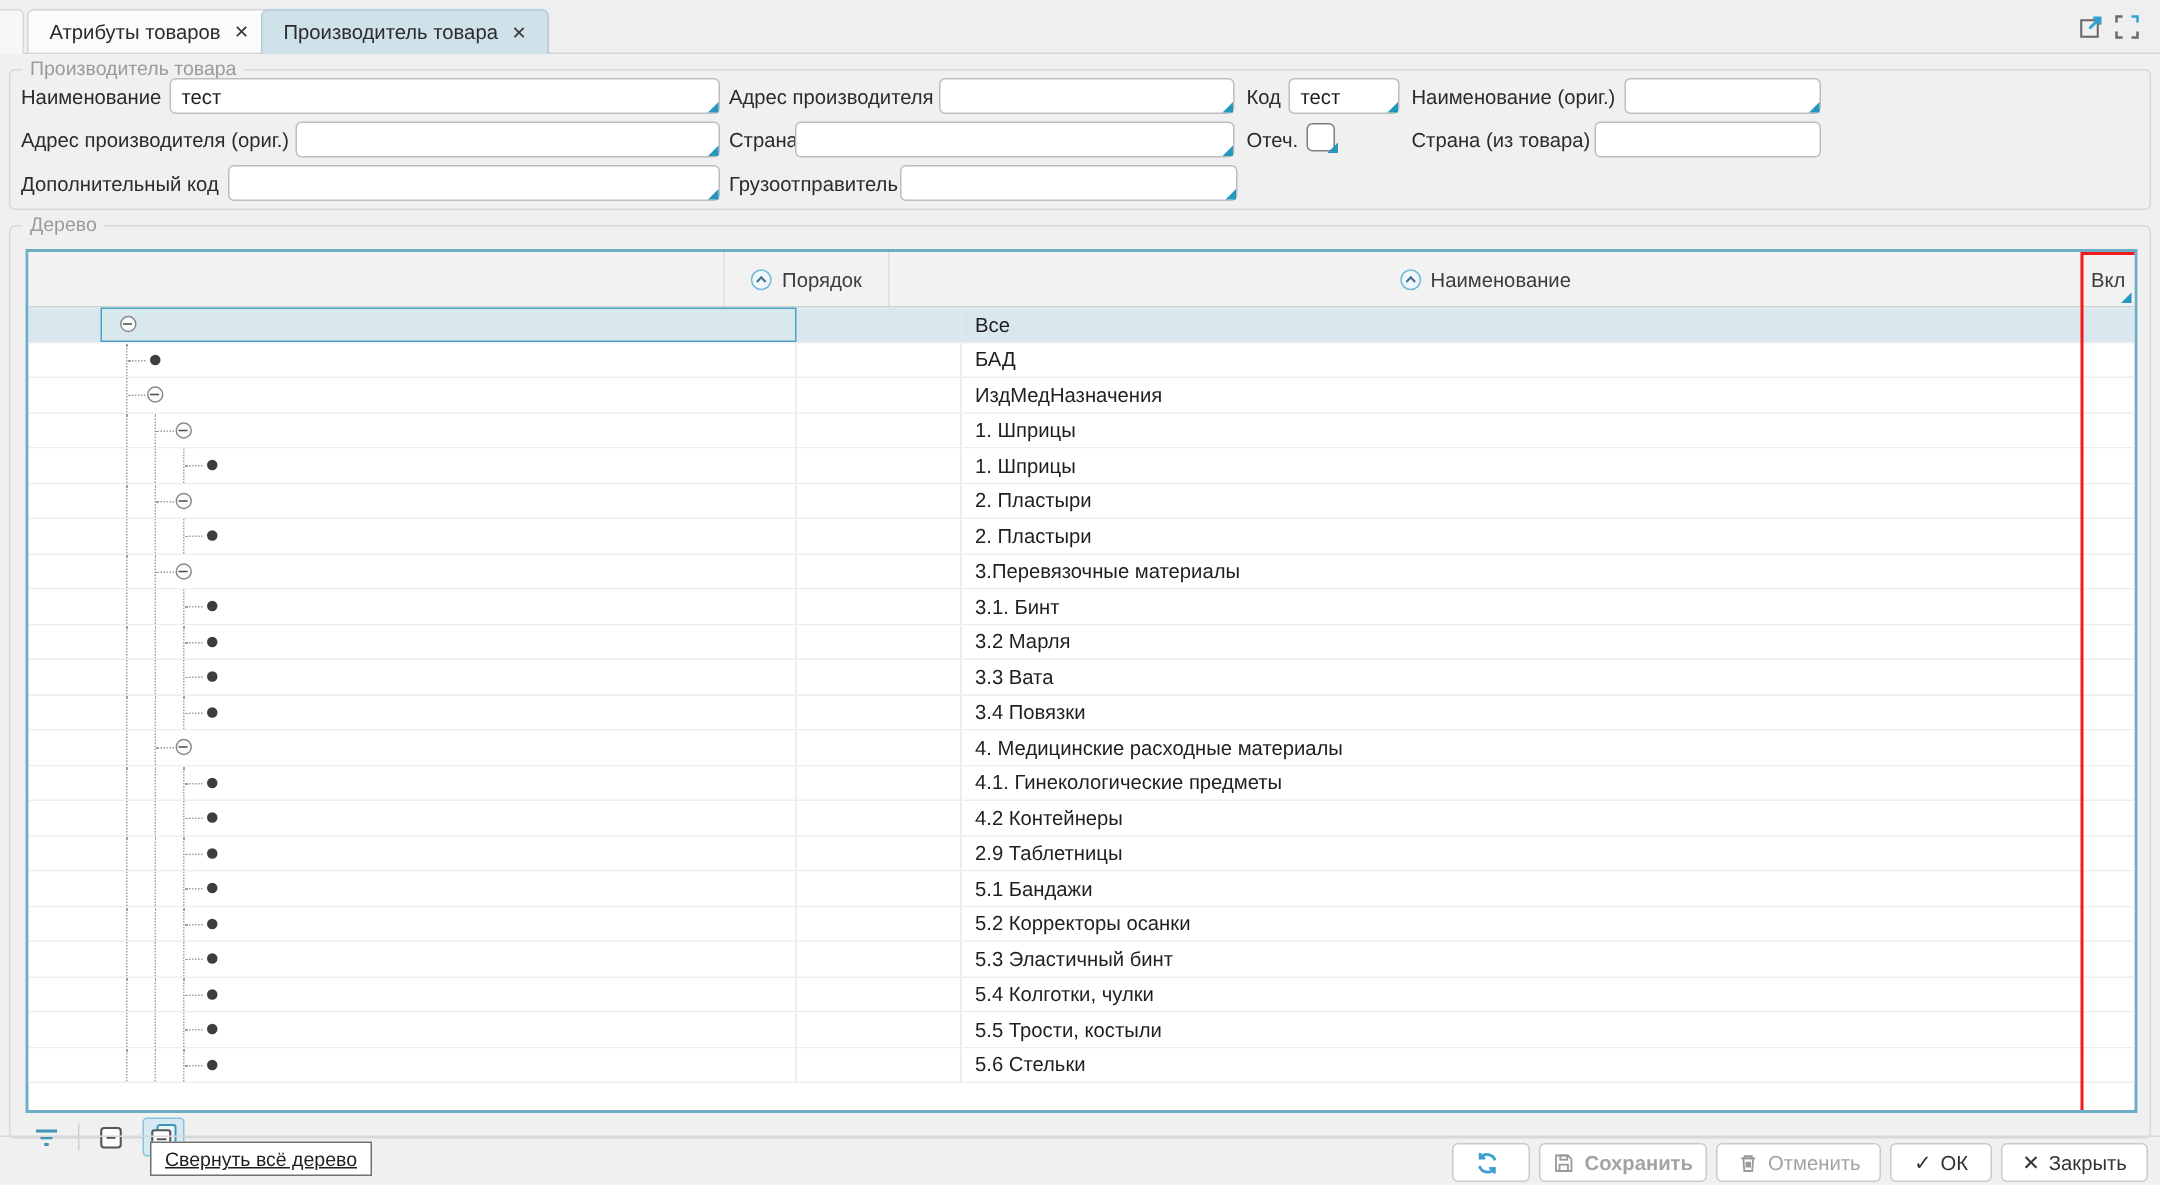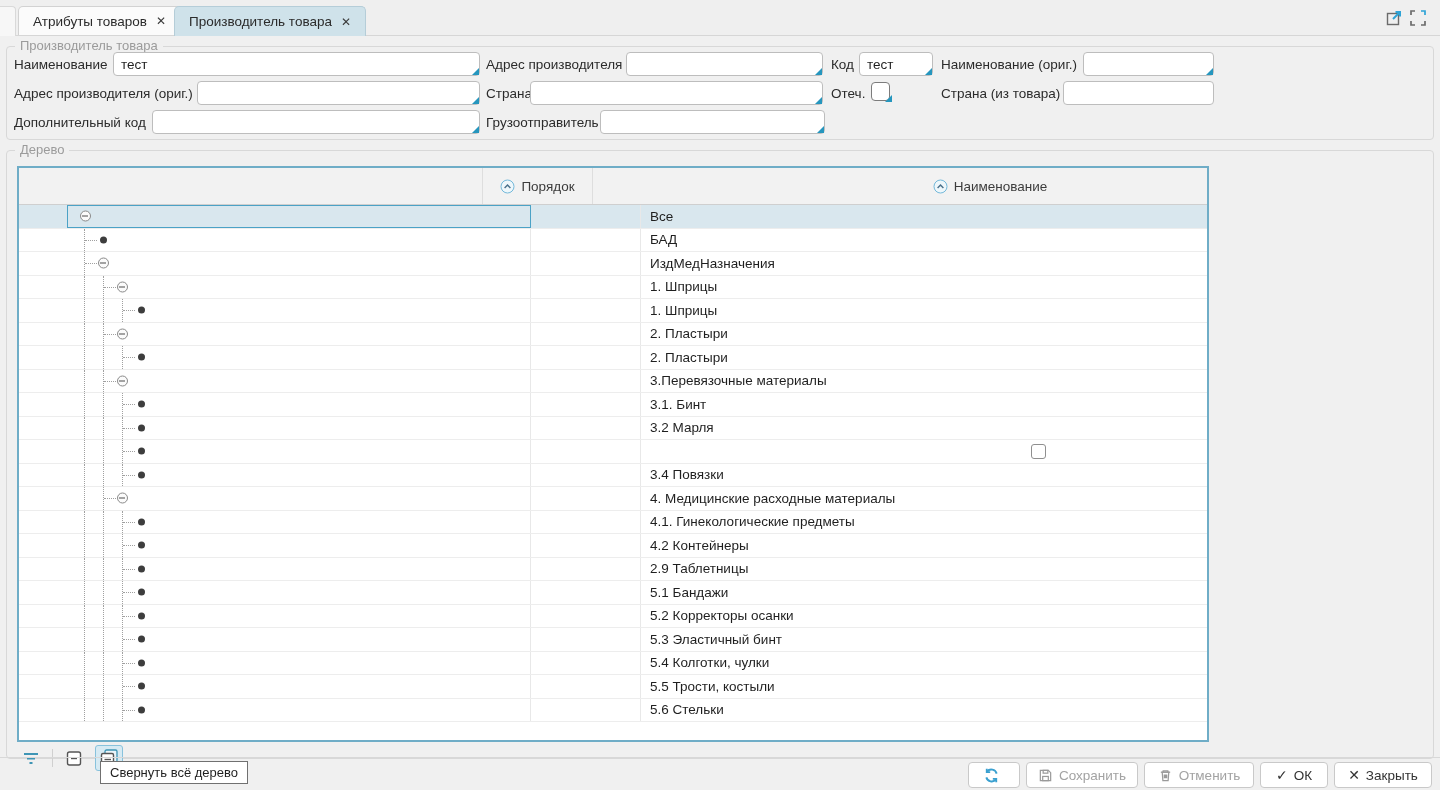--- a/index.html
+++ b/index.html
@@ -26,21 +26,21 @@
   .flabel{position:absolute;white-space:nowrap;color:#2b2b2b;}
   .inp-wrap{position:absolute;height:24px;}
   .inp-wrap input{
     width:100%;height:100%;box-sizing:border-box;border:1px solid #bdbdbd;border-radius:4px;
     background:#fff;padding:0 7px;font:inherit;color:#1f1f1f;outline:none;
   }
   .corner{position:absolute;right:1px;bottom:1px;width:0;height:0;
     border-left:7px solid transparent;border-bottom:7px solid #2596be;}
   .chkbox{position:absolute;width:19px;height:19px;box-sizing:border-box;border:1.5px solid #7c7c7c;border-radius:4px;background:#fff;}
   
-  .tree-table{position:absolute;left:10px;top:15px;width:1192px;height:576px;box-sizing:border-box;
+  .tree-table{position:absolute;left:10px;top:15px;width:1408px;height:576px;box-sizing:border-box;
     border:2px solid #6fadc7;background:#fff;overflow:hidden;}
   .thead{display:grid;grid-template-columns:464px 110px 795px 1fr;height:37px;box-sizing:border-box;
     background:#f2f2f2;border-bottom:1px solid #cfcfcf;}
   .thcell{display:flex;align-items:center;justify-content:center;gap:6px;color:#3c3c3c;position:relative;
     border-right:1px solid #dedede;box-sizing:border-box;}
   .thcell:last-child{border-right:none;}
   .trow{display:grid;grid-template-columns:464px 110px 795px 1fr;height:23.5px;box-sizing:border-box;
     border-bottom:1px solid #ededed;background:#fff;padding-left:48px;}
   .trow.selected{background:#d9e7ee;}
   .tcell{position:relative;box-sizing:border-box;border-right:1px solid #e8e8e8;overflow:hidden;}
@@ -64,21 +64,21 @@
   .hdr-corner{position:absolute;right:2px;bottom:2px;width:0;height:0;
     border-left:7px solid transparent;border-bottom:7px solid #2596be;}
   
   .tree-toolbar{position:absolute;left:10px;top:594px;height:26px;display:flex;align-items:center;gap:7px;}
   .tbtn{width:26px;height:24px;display:flex;align-items:center;justify-content:center;border:1px solid transparent;border-radius:3px;}
   .tbtn.hover{background:#d6eaf3;border-color:#88c2dc;}
   .tsep{width:0;height:18px;border-left:1px solid #d0d0d0;}
   
   .footer-line{position:absolute;left:0;top:757px;width:1440px;border-top:1px solid #d8d8d8;}
   .tooltip{position:absolute;left:100px;top:761px;height:23px;box-sizing:border-box;display:flex;align-items:center;
-    background:#fff;border:1px solid #707070;padding:0 9px;font-size:13px;color:#1f1f1f;z-index:9;}
+    background:#fff;border:1px solid #707070;padding:0 9px;font-size:13px;color:#1f1f1f;z-index:9;text-decoration:underline;}
   .fbtn{position:absolute;top:762px;height:26px;box-sizing:border-box;display:flex;align-items:center;justify-content:center;gap:6px;
     background:#fff;border:1px solid #c9c9c9;border-radius:4px;font:inherit;color:#333;cursor:default;padding:0;}
   .fbtn.disabled{color:#a3a3a3;}
   .ico-glyph{font-size:14px;line-height:1;}
   svg{display:block;}
 </style>
 </head>
 <body>
 
 <div class="tabbar">
@@ -335,20 +335,21 @@
         </div>
         <div class="trow">
           <div class="tcell">
             <span class="guide" style="left:17px"></span>
             <span class="guide" style="left:36px"></span>
             <span class="guide" style="left:55px"></span>
             <span class="stub" style="left:56px;width:12px"></span>
             <span class="node-leaf" style="left:70.5px"></span>
           </div>
           <div class="tcell"></div>
+          <div class="tcell name-cell">3.3 Вата</div>
           <div class="tcell cb-cell">
             <span class="cb-wrap">
               <span class="cb"></span>
             </span>
           </div>
         </div>
         <div class="trow">
           <div class="tcell">
             <span class="guide" style="left:17px"></span>
             <span class="guide" style="left:36px"></span>
@@ -562,21 +563,21 @@
     <svg width="17" height="17" viewBox="0 0 18 18" fill="none" stroke="#3aa0d0" stroke-width="2">
       <path d="M14.5 7 A6 6 0 0 0 4.2 4.8"></path>
       <path d="M4 1.8 V5.4 H7.6"></path>
       <path d="M3.5 11 A6 6 0 0 0 13.8 13.2"></path>
       <path d="M14 16.2 V12.6 H10.4"></path>
     </svg>
   </span>
   <span></span>
 </button>
 
-<button class="fbtn disabled" style="left:1026px;width:112px;">
+<button class="fbtn disabled" style="left:1026px;width:112px;font-weight:bold;">
   <span>
     <svg width="15" height="15" viewBox="0 0 16 16" fill="none" stroke="#9a9a9a" stroke-width="1.3">
       <path d="M2.5 2.5 H11 L13.5 5 V13.5 H2.5 Z"></path>
       <rect x="5" y="9" width="6" height="4.5"></rect>
       <rect x="5.5" y="2.5" width="5" height="3"></rect>
     </svg>
   </span>
   <span>Сохранить</span>
 </button>
 

